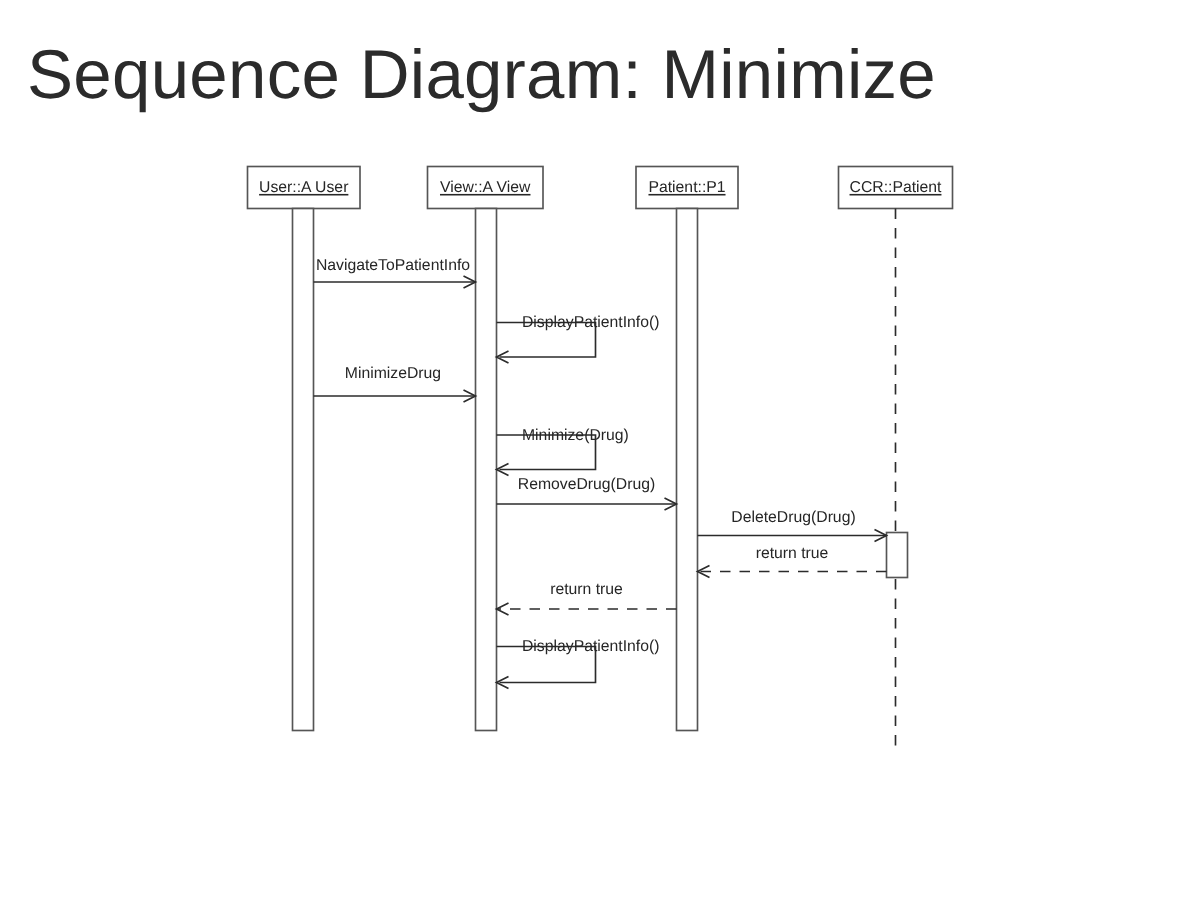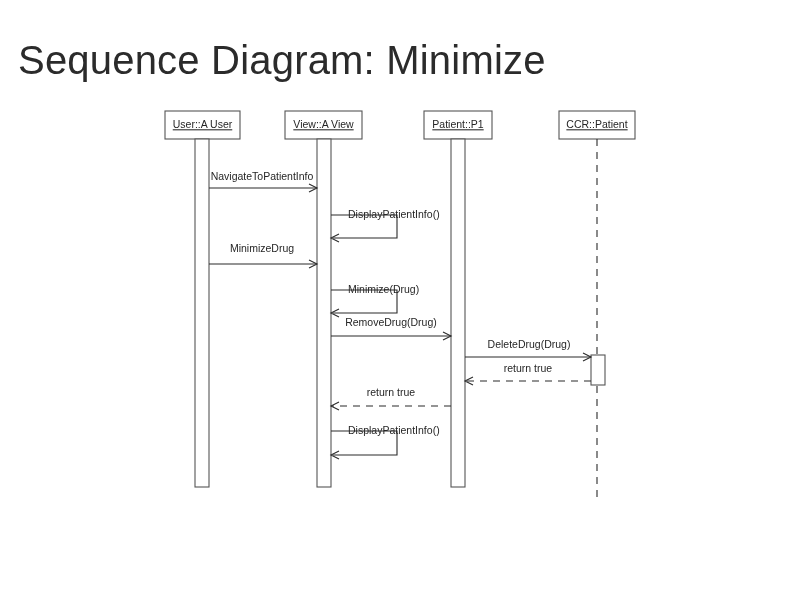--- a/index.html
+++ b/index.html
@@ -11,22 +11,22 @@
     width: 800px;
     height: 600px;
     overflow: hidden;
     font-family: "Liberation Sans", sans-serif;
     color: #262626;
     position: relative;
   }
   #page-title {
     position: absolute;
     left: 18px;
-    top: 38px;
-    font-size: 40px;
+    top: 22px;
+    font-size: 46px;
     font-weight: 400;
     letter-spacing: 0.2px;
     color: #2b2b2b;
     white-space: nowrap;
   }
   #diagram-canvas {
     position: absolute;
     left: 0;
     top: 0;
     width: 800px;

